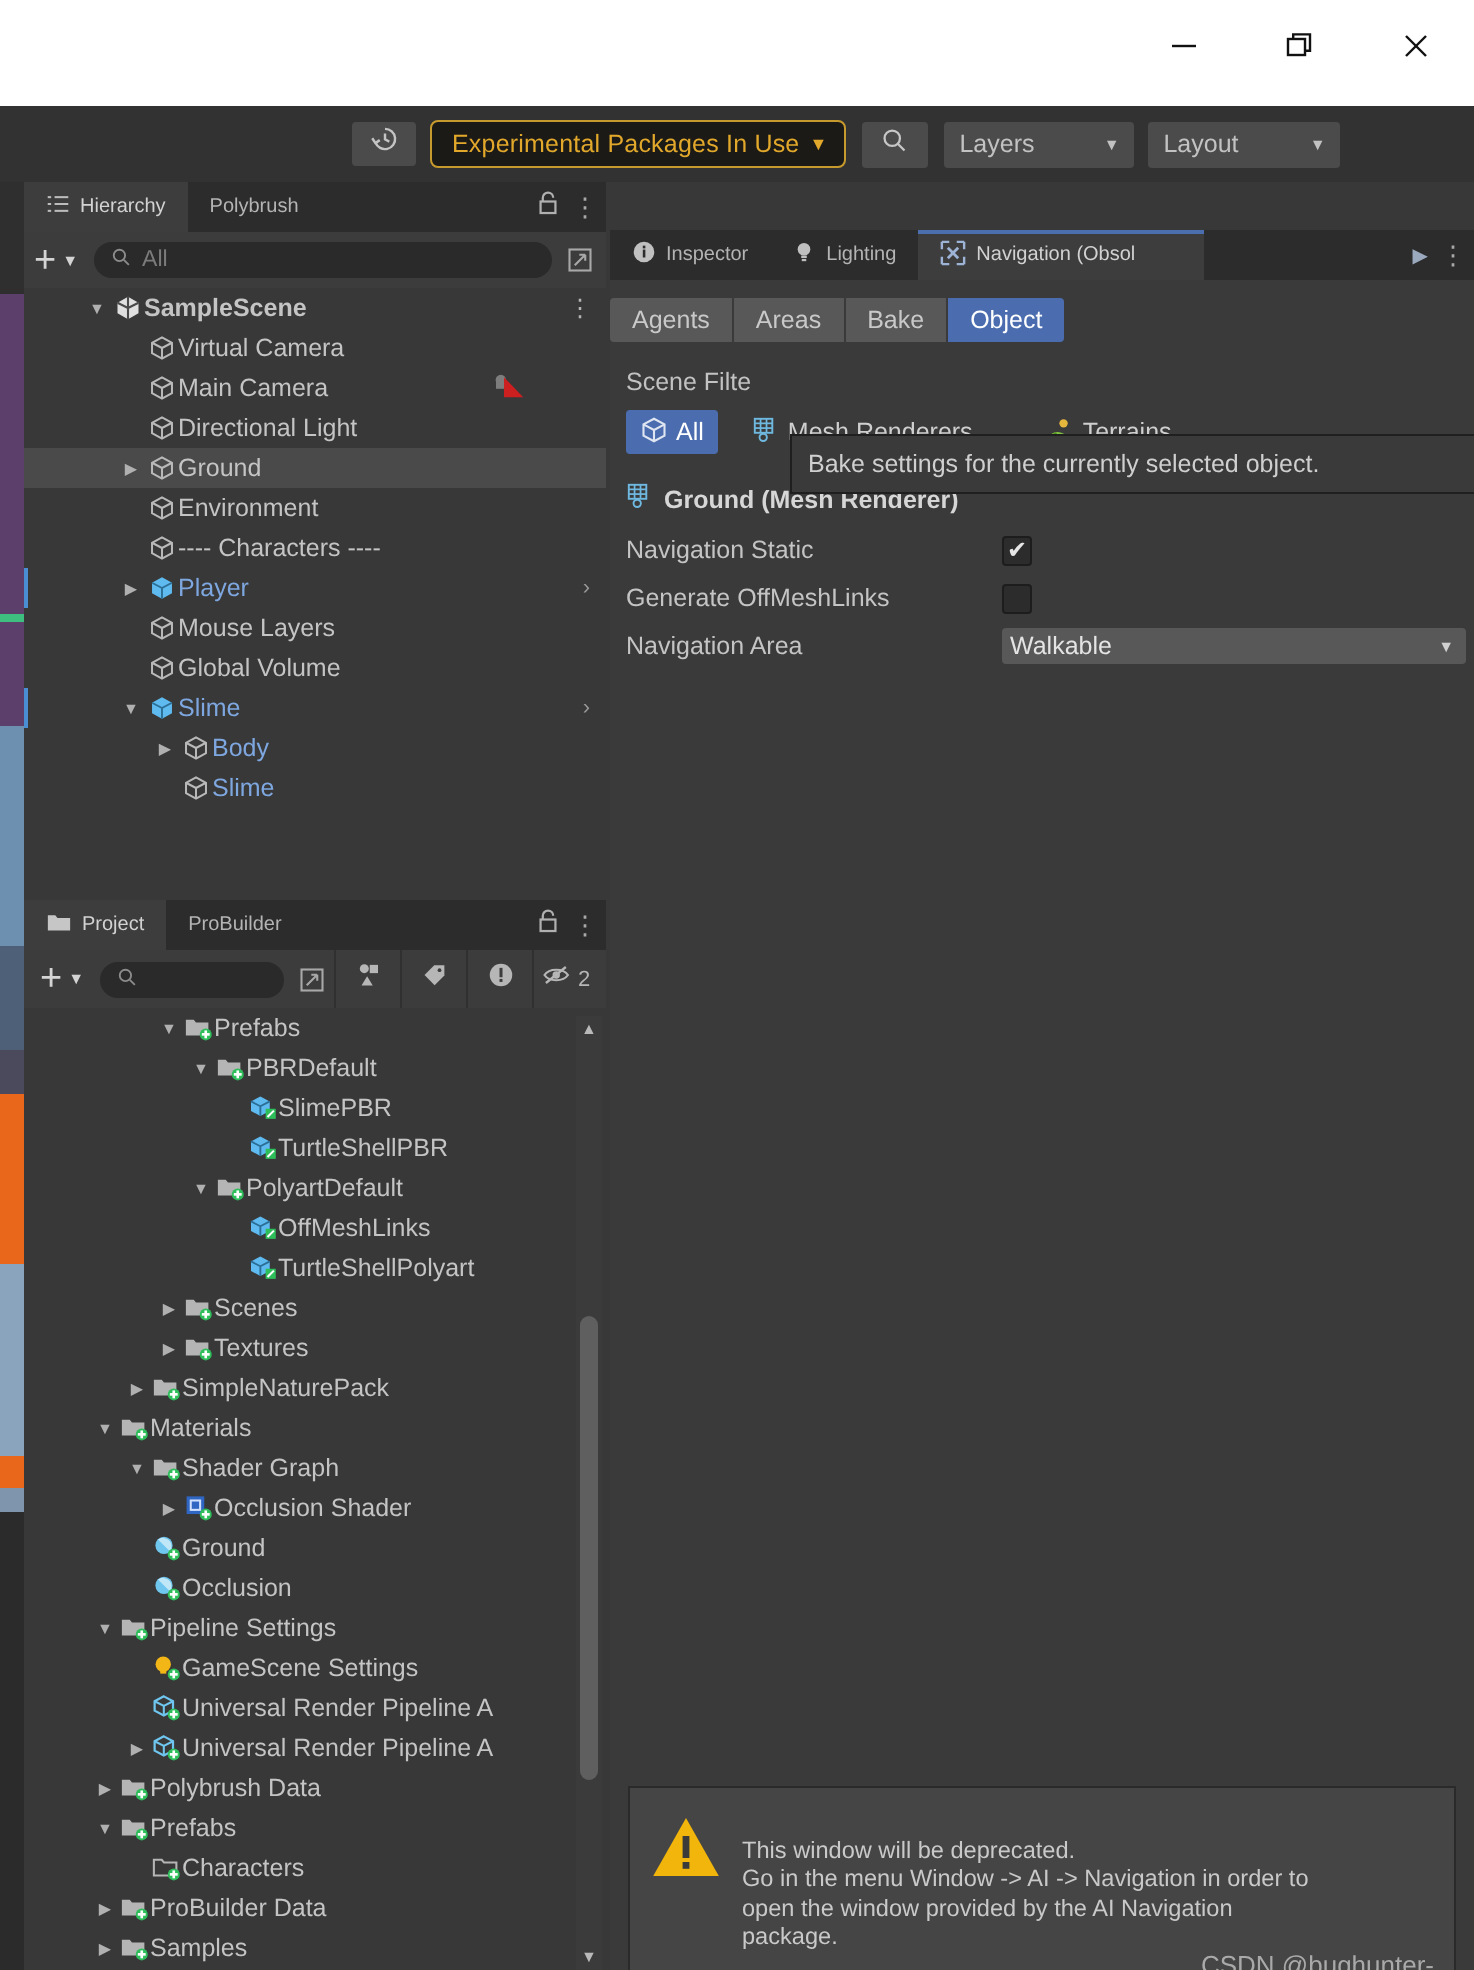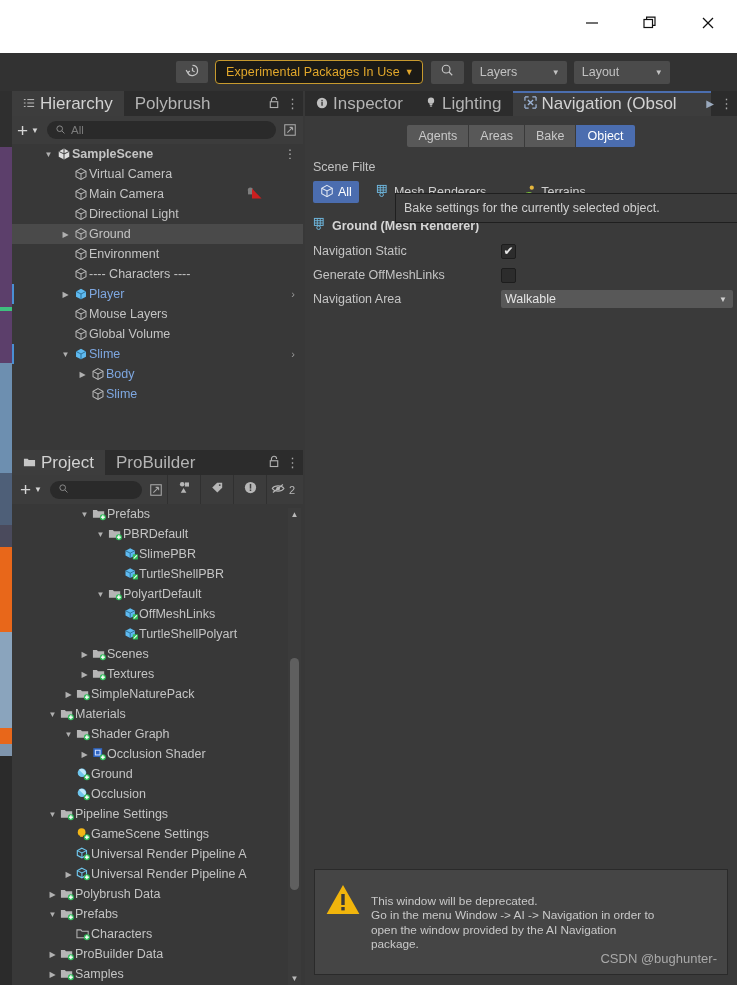--- a/index.html
+++ b/index.html
@@ -54,21 +54,21 @@
 
   
   .scenestrip { position: absolute; left: 0; top: 91px; width: 12px; height: 894px; overflow: hidden; }
   .ss-seg { width: 100%; }
 
   
   .hierarchy { position: absolute; left: 12px; top: 91px; width: 291px; height: 351px; background: #383838; }
   .tabrow { height: 25px; background: #2c2c2c; display: flex; align-items: flex-end; position: relative; }
   .tab {
     height: 25px; display: flex; align-items: center; padding: 0 11px;
-    font-size: 17px; color: #b4b4b4; gap: 5px;
+    font-size: 10px; color: #b4b4b4; gap: 5px;
   }
   .tab.active { background: #3d3d3d; color: #d2d2d2; }
   .tab.active.accent { box-shadow: inset 0 2px 0 0 #4b6eaf; }
   .tab-right { position: absolute; right: 4px; top: 0; height: 25px; display: flex; align-items: center; gap: 6px; color: #a8a8a8; }
 
   .toolrow { height: 28px; background: #3c3c3c; display: flex; align-items: center; padding: 0 5px; }
   .plusdd { display: flex; align-items: center; color: #d4d4d4; gap: 3px; margin-right: 8px; }
   .plusdd .plus { font-size: 19px; line-height: 13px; font-weight: 300; }
   .plusdd .caret { font-size: 8px; }
   .srchbox {
@@ -93,24 +93,24 @@
   .p-toolrow { height: 29px; background: #3c3c3c; display: flex; align-items: center; padding: 0 4px; }
   .p-iconbtn { width: 33px; height: 29px; display: flex; align-items: center; justify-content: center; border-left: 1px solid #303030; }
   .p-tree { position: relative; background: #383838; overflow: hidden; }
 
   .vscroll { position: absolute; right: 2px; width: 13px; background: #3b3b3b; }
   .vscroll .thumb { position: absolute; left: 2px; width: 9px; background: #5f5f5f; border-radius: 5px; }
   .vscroll .arrow { position: absolute; left: 0; width: 13px; height: 13px; display: flex; align-items: center; justify-content: center; color: #b9b9b9; font-size: 8px; }
 
   
   .navpanel { position: absolute; left: 305px; top: 91px; width: 432px; height: 894px; background: #383838; }
-  .nav-tabrow { height: 25px; background: #2c2c2c; display: flex; align-items: flex-end; position: relative; }
+  .nav-tabrow { height: 25px; background: #2c2c2c; display: flex; align-items: flex-end; position: relative; margin-top: 24px; }
   .nav-body { position: relative; background: #3a3a3a; height: 869px; }
 
-  .modes { display: flex; justify-content: center; padding-top: 9px; }
+  .modes { display: flex; justify-content: flex-start; padding-top: 9px; }
   .mode {
     height: 22px; padding: 0 11px; display: flex; align-items: center; justify-content: center;
     font-size: 12.5px; color: #c9c9c9; background: #585858; border-right: 1px solid #3a3a3a;
   }
   .mode:first-child { border-radius: 2px 0 0 2px; }
   .mode:last-child { border-radius: 0 2px 2px 0; border-right: none; }
   .mode.active { background: #4b6daf; color: #ffffff; }
 
   .secthead { color: #c2c2c2; font-size: 12.5px; padding: 13px 0 0 8px; }
   .tooltip {

